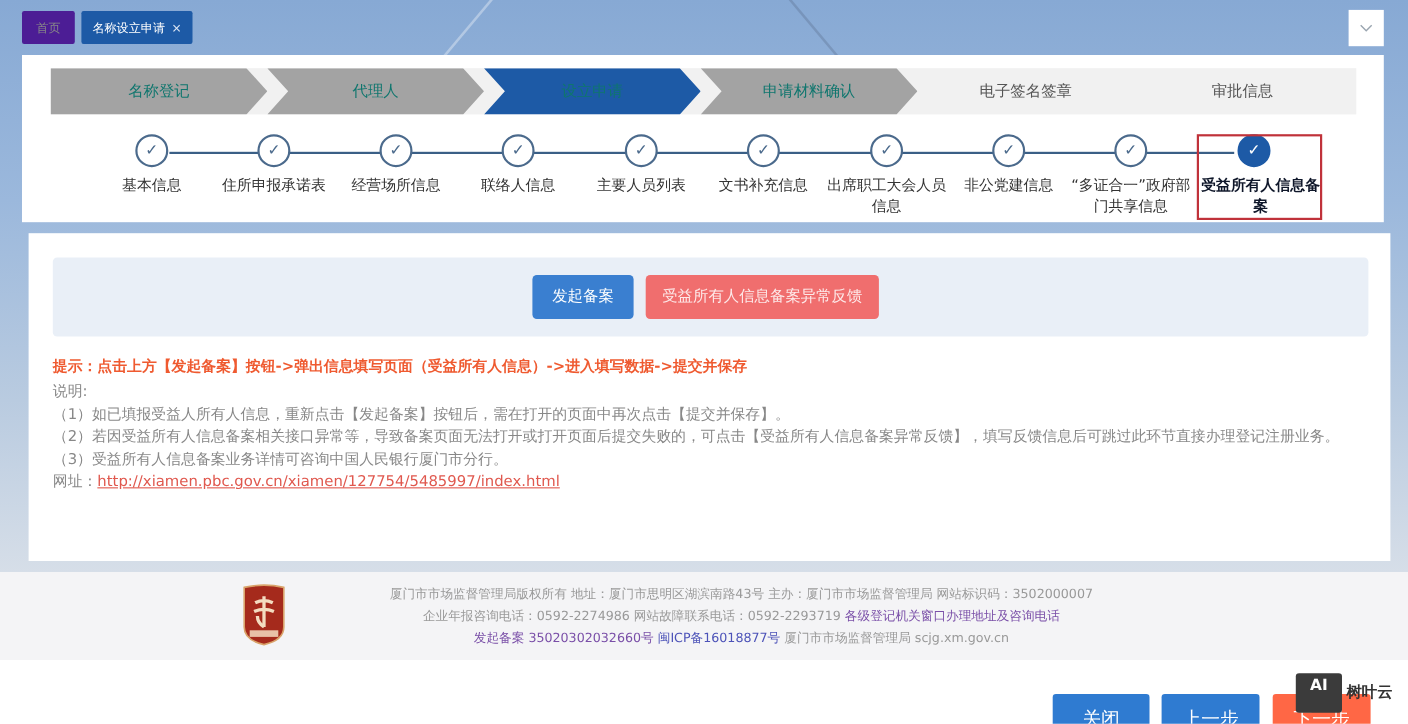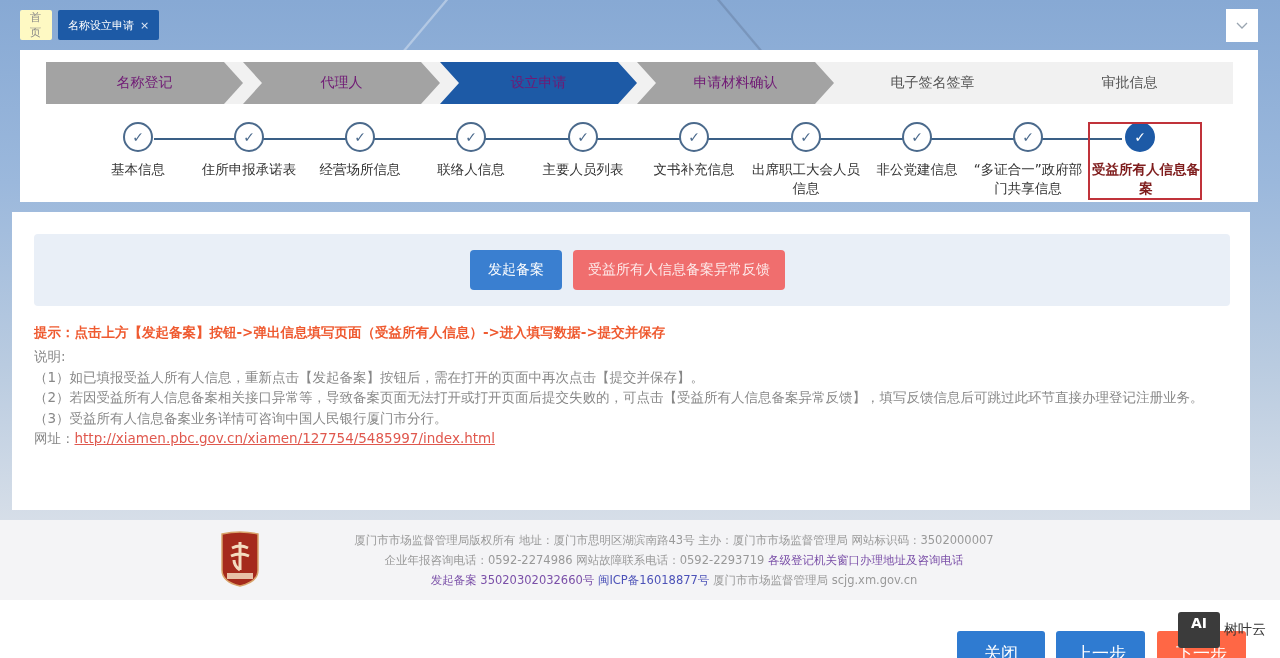--- a/index.html
+++ b/index.html
@@ -20,63 +20,63 @@
   .bg::after {
     content: ""; position: absolute; left: 740px; top: 0; width: 3px; height: 55px;
     background: rgba(90,110,140,0.35); transform: skewX(40deg);
   }
   
   .tabbar { position: absolute; left: 20px; top: 10px; height: 30px; display: flex; gap: 6px; }
   .tab {
     height: 30px; padding: 0 10px; display: flex; align-items: center;
     font-size: 11px; border-radius: 2px; cursor: pointer;
   }
-  .tab.home { background: #fef9c3; color: #888; width: 32px; justify-content: center; }
+  .tab.home { background: #4c1d95; color: #888; width: 48px; justify-content: center; }
   .tab.active { background: #1d5aa6; color: #fff; }
   .tab .close { margin-left: 6px; font-size: 11px; color: #dfe8f5; }
   .tab-dropdown {
     position: absolute; left: 1226px; top: 9px; width: 32px; height: 33px; background: #fff;
     display: flex; align-items: center; justify-content: center; color: #9aa; font-size: 12px;
   }
   
   .panel-top {
     position: absolute; left: 20px; top: 50px; width: 1238px; height: 152px; background: #fff;
   }
   .chevrons {
     position: absolute; left: 26px; top: 12px; width: 1187px; height: 42px; display: flex;
     background: #f1f1f1;
   }
   .chev {
     position: relative; height: 42px; width: 197px; display: flex; align-items: center; justify-content: center;
-    color: #701a75; font-size: 14px;
+    color: #0f766e; font-size: 14px;
   }
   .chev .shape { position: absolute; left: 0; top: 0; width: 100%; height: 100%; }
   .chev span { position: relative; z-index: 1; }
   .chev.plain { color: #555; }
   
   .stepper { position: absolute; left: 62px; top: 72px; width: 1130px; height: 80px; }
   .step-line { position: absolute; top: 16px; height: 2px; background: #3a5f86; }
   .step {
     position: absolute; top: 0; width: 112px; display: flex; flex-direction: column; align-items: center;
   }
   .step .circle {
     width: 30px; height: 30px; border-radius: 50%; border: 2px solid #4b6a8c; background: #fff;
     display: flex; align-items: center; justify-content: center; color: #4b6a8c; font-size: 14px; font-weight: bold;
   }
   .step.current .circle { background: #1d5aa6; border-color: #1d5aa6; color: #fff; }
   .step .label {
     margin-top: 8px; font-size: 13.5px; color: #333; text-align: center; line-height: 19px; width: 112px;
   }
-  .step.current .label { font-weight: bold; color: #7f1d1d; margin-left: 12px; }
+  .step.current .label { font-weight: bold; color: #0f172a; margin-left: 12px; }
   .highlight-box {
     position: absolute; left: 1088px; top: 122px; width: 114px; height: 78px; border: 2px solid #c0323a;
   }
   
   .panel-main {
-    position: absolute; left: 12px; top: 212px; width: 1238px; height: 298px; background: #fff;
+    position: absolute; left: 26px; top: 212px; width: 1238px; height: 298px; background: #fff;
   }
   .action-bar {
     position: absolute; left: 22px; top: 22px; width: 1196px; height: 72px; background: #e9eff7; border-radius: 4px;
   }
   .btn {
     position: absolute; height: 40px; border-radius: 4px; color: #fff; font-size: 14px;
     display: flex; align-items: center; justify-content: center; cursor: pointer;
   }
   .btn-start { left: 436px; top: 16px; width: 92px; background: #3a7fd0; }
   .btn-feedback { left: 539px; top: 16px; width: 212px; background: #f06e6e; color: #fde9e9; }
@@ -104,21 +104,21 @@
   .b-close { left: 957px; width: 88px; background: #2f7bd1; }
   .b-prev { left: 1056px; width: 89px; background: #2f7bd1; }
   .b-next { left: 1157px; width: 89px; background: #ff6745; }
   .watermark {
     position: absolute; left: 1178px; top: 612px; height: 36px; display: flex; align-items: center; gap: 4px;
   }
   .wm-box {
     width: 42px; height: 36px; background: #3b3b3b; border-radius: 3px; color: #fff; font-weight: bold;
     font-size: 14px; display: flex; align-items: flex-start; justify-content: center; padding-top: 3px;
   }
-  .wm-text { font-size: 14px; color: #333; font-weight: normal; }
+  .wm-text { font-size: 14px; color: #333; font-weight: bold; }
 </style>
 </head>
 <body>
 
 <div class="bg"></div>
 
 <div class="tabbar">
   <div class="tab home">首页</div>
   <div class="tab active">
     <span>名称设立申请</span>

